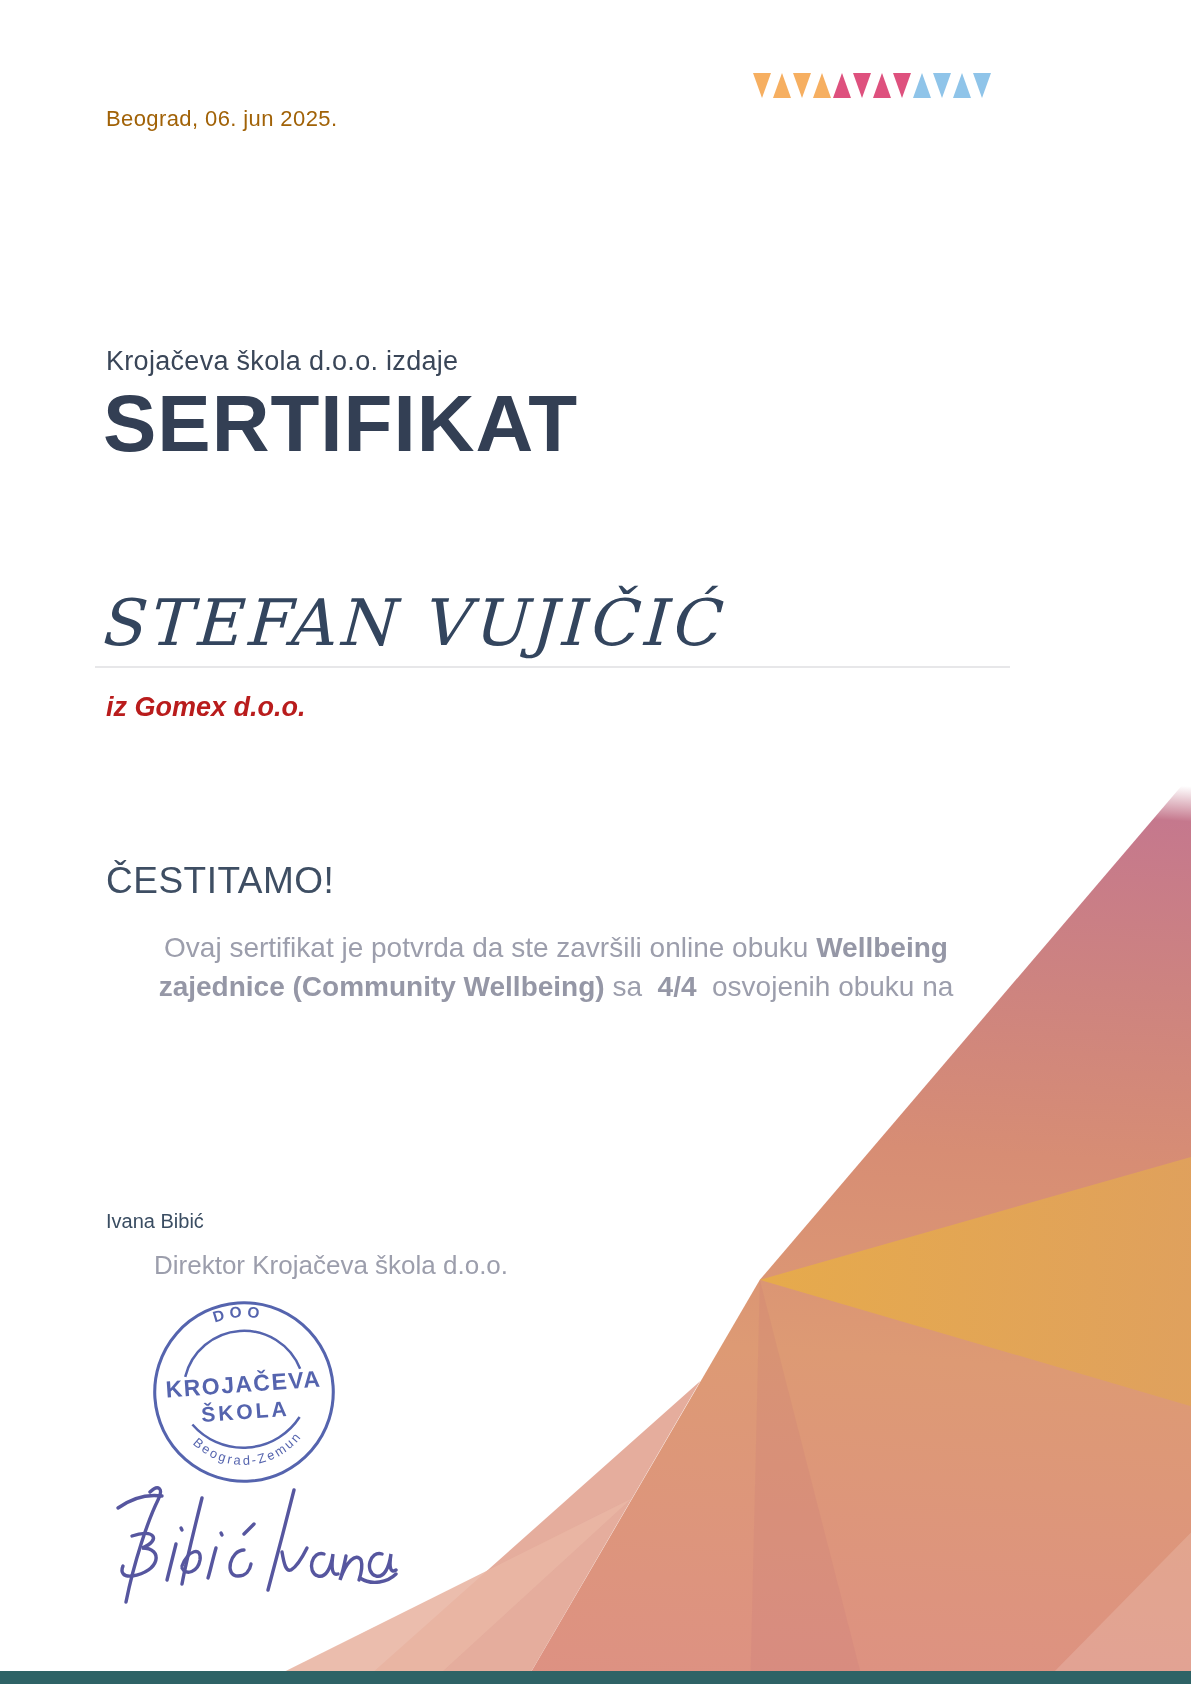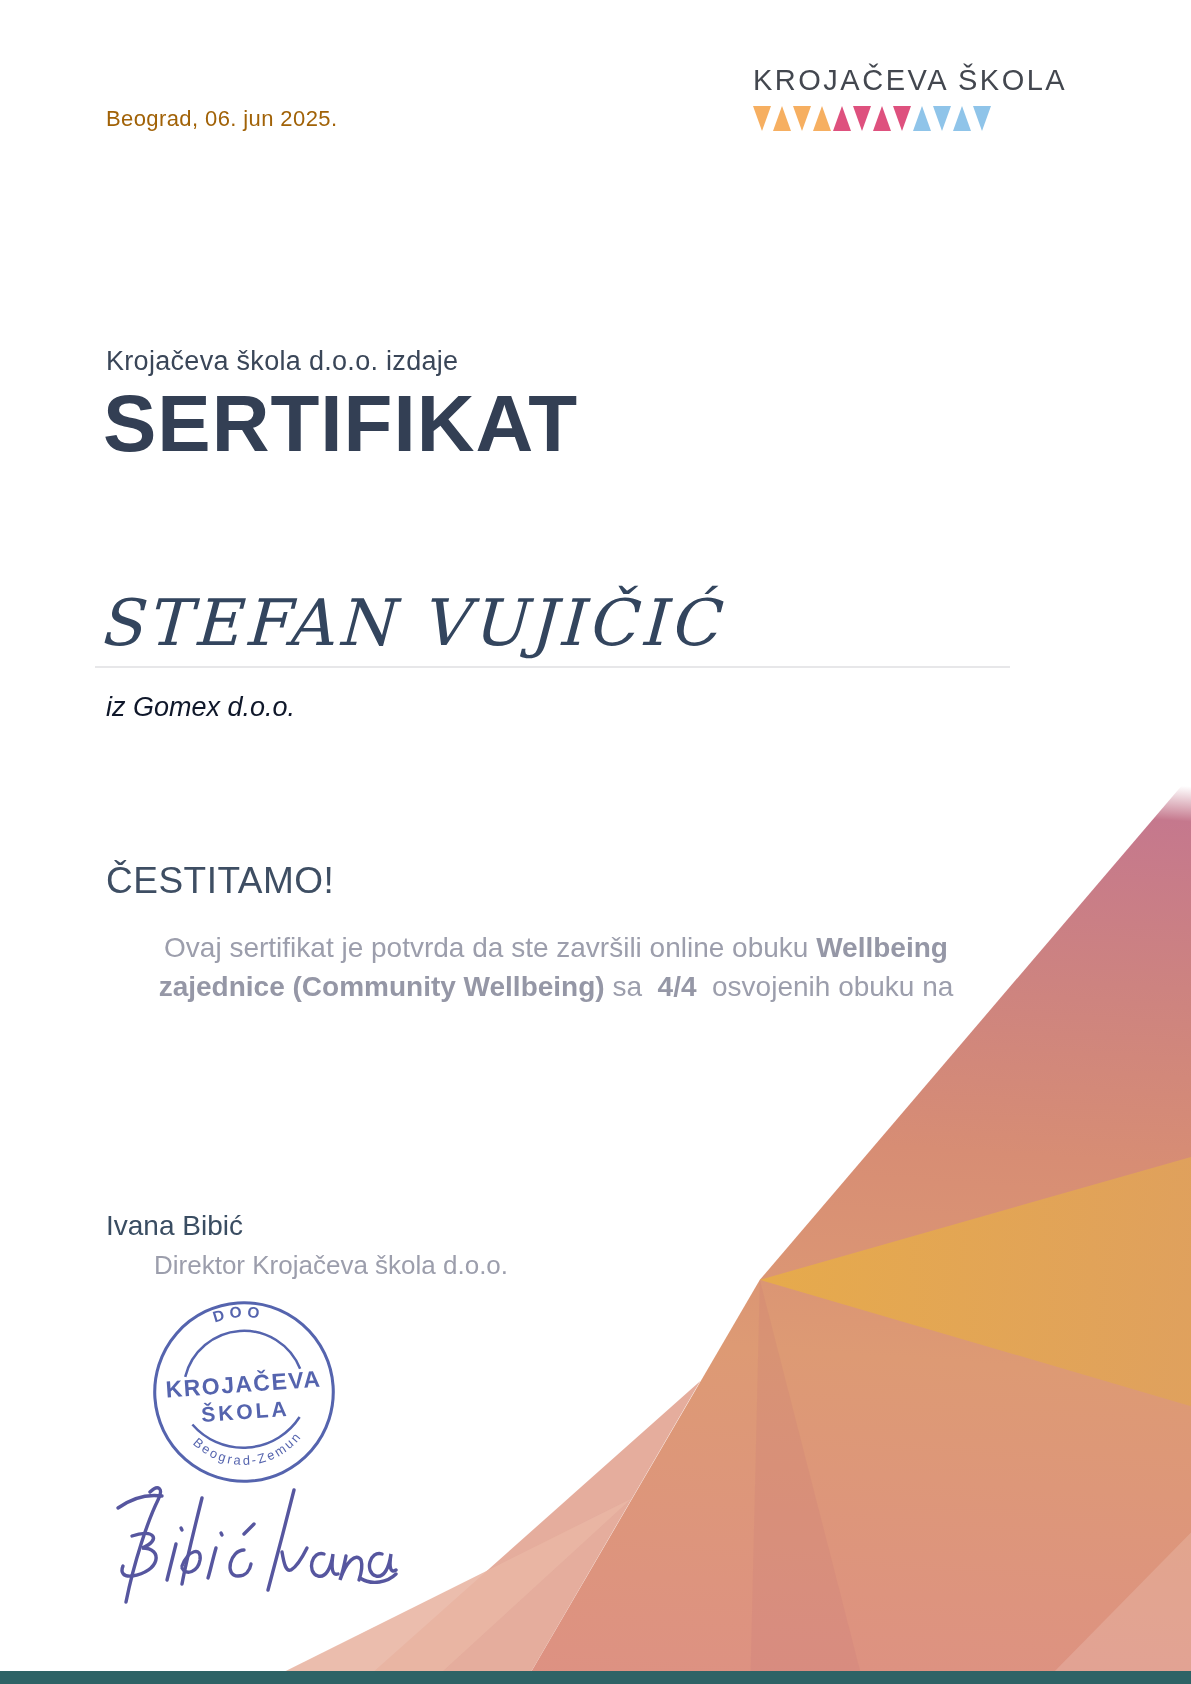--- a/index.html
+++ b/index.html
@@ -71,37 +71,37 @@
     background:#e7e7e9; z-index:1;
   }
   .recipient-name {
     position:absolute; left:104px; top:586px;
     font-family:"DejaVu Serif", serif; font-style:italic;
     font-size:64px; letter-spacing:4px; color:#33455e;
     transform:skewX(-4deg); z-index:2; white-space:nowrap;
   }
   .recipient-company {
     position:absolute; left:106px; top:692px;
-    font-style:italic; font-weight:400; font-size:27px; color:#0f172a; z-index:2;
+    font-style:italic; font-weight:700; font-size:27px; color:#b91c1c; z-index:2;
   }
   
   .congrats-heading {
     position:absolute; left:106px; top:860px;
     font-size:37px; font-weight:500; color:#3e4e63; letter-spacing:.5px; z-index:2;
   }
   .congrats-paragraph {
     position:absolute; left:106px; top:928px; width:900px;
     font-size:28px; line-height:39px; color:#9c9eac; z-index:2;text-align:center;
   }
   .para-line { white-space:pre-wrap; }
   .congrats-paragraph .bold { font-weight:700; color:#9597a6; }
   
   .signatory-name {
     position:absolute; left:106px; top:1210px;
-    font-size:28px; font-weight:500; color:#3a4d62; z-index:2;
+    font-size:20px; font-weight:500; color:#3a4d62; z-index:2;
   }
   .signatory-role {
     position:absolute; left:106px; top:1250px;
     font-size:26px; color:#9c9eac; z-index:2;margin-left:48px;
   }
   
   .stamp {
     position:absolute; left:148px; top:1296px; z-index:2;
     transform:rotate(-4deg); opacity:.88;
   }
@@ -115,21 +115,20 @@
   <div class="shape tri-main"></div>
   <div class="shape tri-yellow"></div>
   <div class="shape tri-wedge-b"></div>
   <div class="shape tri-wedge-a"></div>
   <div class="shape tri-band-dark"></div>
   <div class="shape tri-corner"></div>
   <div class="footer-bar"></div>
 
   <div class="date">Beograd, 06. jun 2025.</div>
   <div class="logo">
-    <div class="logo-text">KROJAČEVA ŠKOLA</div>
     <div class="logo-triangles">
         <div class="tri tri-down" style="border-top-color: rgb(246, 175, 97);"></div>
         <div class="tri tri-up" style="border-bottom-color: rgb(246, 175, 97);"></div>
         <div class="tri tri-down" style="border-top-color: rgb(246, 175, 97);"></div>
         <div class="tri tri-up" style="border-bottom-color: rgb(246, 175, 97);"></div>
         <div class="tri tri-up" style="border-bottom-color: rgb(222, 81, 126);"></div>
         <div class="tri tri-down" style="border-top-color: rgb(222, 81, 126);"></div>
         <div class="tri tri-up" style="border-bottom-color: rgb(222, 81, 126);"></div>
         <div class="tri tri-down" style="border-top-color: rgb(222, 81, 126);"></div>
         <div class="tri tri-up" style="border-bottom-color: rgb(143, 196, 233);"></div>

